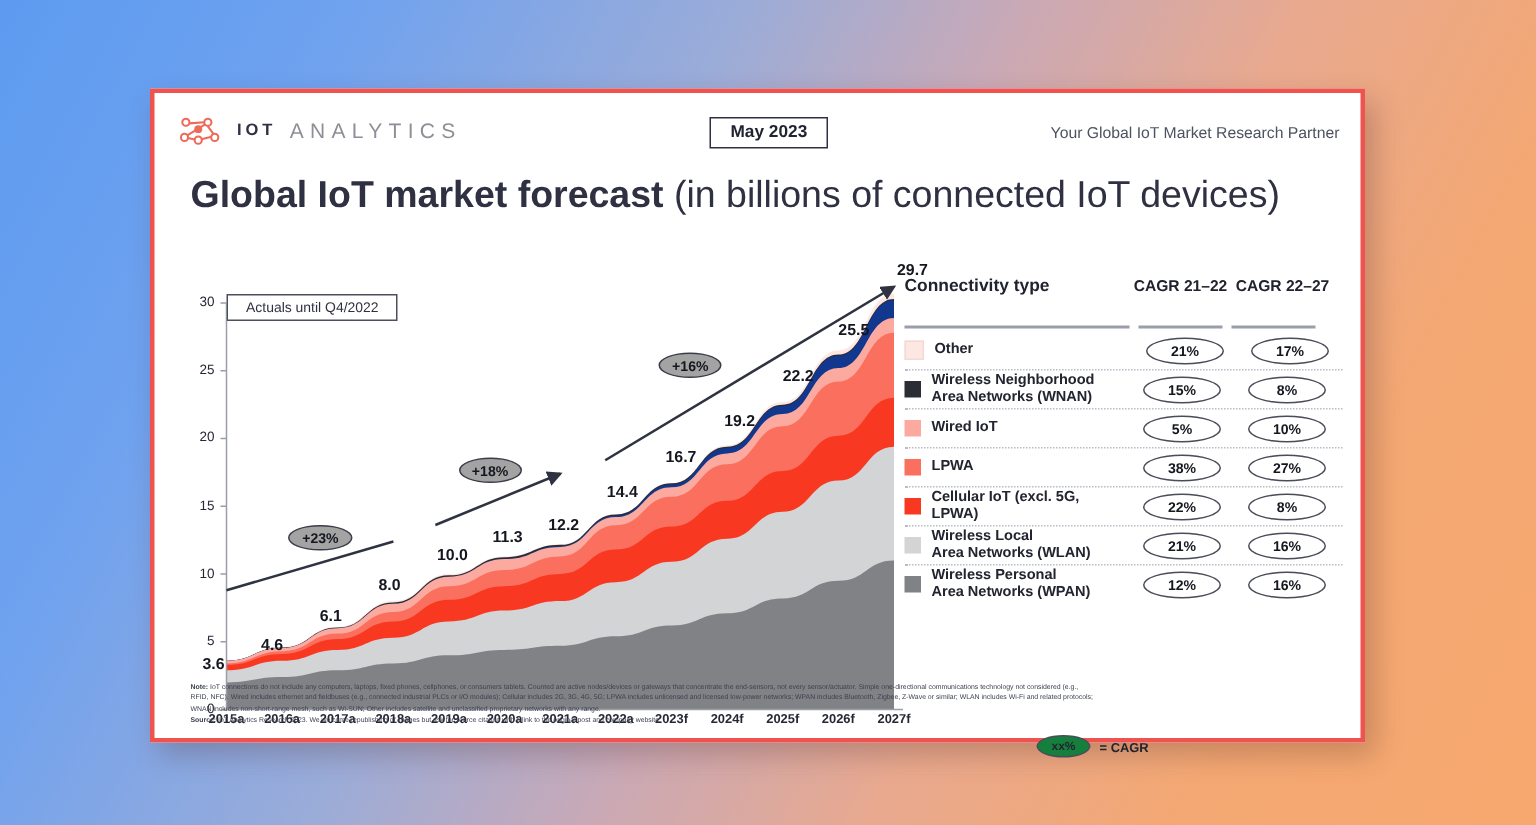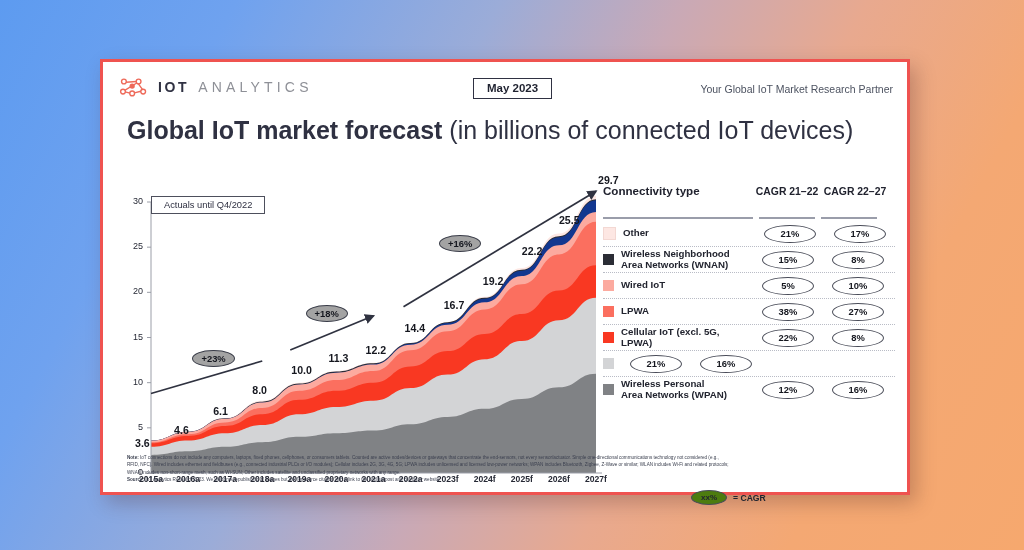--- a/index.html
+++ b/index.html
@@ -15,21 +15,21 @@
     position:absolute;left:100px;top:59px;width:810px;height:436px;
     background:#ffffff;border:3px solid #ef5350;
     box-shadow:6px 8px 18px rgba(80,40,40,.28);
     box-sizing:border-box;
   }
 
   
   .hdr{position:absolute;left:0;top:0;width:100%;height:46px;}
   .logo{position:absolute;left:16px;top:14px;display:flex;align-items:center;gap:9px;}
   .logo-mark{width:30px;height:22px;display:block;}
-  .logo-iot{font-size:14px;font-weight:bold;letter-spacing:2.6px;color:#2f3142;}
+  .logo-iot{font-size:11px;font-weight:bold;letter-spacing:2.6px;color:#2f3142;}
   .logo-analytics{font-size:14px;font-weight:400;letter-spacing:4.2px;color:#8e9097;}
   .datebadge{
     position:absolute;left:370px;top:16px;
     border:1.6px solid #2f3142;background:#fff;color:#1f2230;
     font-size:11.5px;font-weight:bold;padding:3px 13px 4px;
   }
   .tagline{position:absolute;right:14px;top:21px;font-size:10.5px;color:#4c5260;}
 
   
   .title{position:absolute;left:24px;top:54px;font-size:25px;color:#2f3142;white-space:nowrap;}
@@ -63,21 +63,21 @@
   .lg-rule .r1,.lg-rule .r2{width:56px;margin-left:6px;}
   .lg-row{display:flex;align-items:center;min-height:25px;border-bottom:1px dotted #b9bcc6;}
   .lg-row:last-child{border-bottom:none;}
   .sw{width:11px;height:11px;margin-right:7px;flex:0 0 11px;}
   .lg-name{width:132px;font-size:9.7px;font-weight:bold;color:#22242f;line-height:1.12;}
   .pill{
     width:50px;margin:0 9px;text-align:center;font-size:9.4px;font-weight:bold;color:#15171f;
     border:1.1px solid #4a4d59;border-radius:50%;padding:2.5px 0;background:#fff;
   }
   .cagr-note{position:absolute;left:588px;top:428px;display:flex;align-items:center;gap:6px;font-size:8.6px;font-weight:bold;color:#22242f;}
-  .cagr-note .pill2{border:1.1px solid #4a4d59;border-radius:50%;padding:2px 9px;font-size:8px;background:#4d7c0f;}
+  .cagr-note .pill2{border:1.1px solid #4a4d59;border-radius:50%;padding:2px 9px;font-size:8px;background:#15803d;}
 
   
   .foot{position:absolute;left:24px;top:392px;width:775px;font-size:4.6px;line-height:1.62;color:#3c4150;}
   .foot b{font-weight:bold;}
   .footline{white-space:nowrap;}
 </style>
 </head>
 <body>
 
 <div class="bgwrap">
@@ -214,20 +214,21 @@
             <span class="pill">27%</span>
           </div>
           <div class="lg-row">
             <span class="sw" style="background:#f93822"></span>
             <span class="lg-name">Cellular IoT (excl. 5G, LPWA)</span>
             <span class="pill">22%</span>
             <span class="pill">8%</span>
           </div>
           <div class="lg-row">
             <span class="sw" style="background:#d3d4d6"></span>
+            <span class="lg-name">Wireless Local<br>Area Networks (WLAN)</span>
             <span class="pill">21%</span>
             <span class="pill">16%</span>
           </div>
           <div class="lg-row">
             <span class="sw" style="background:#808285"></span>
             <span class="lg-name">Wireless Personal<br>Area Networks (WPAN)</span>
             <span class="pill">12%</span>
             <span class="pill">16%</span>
           </div>
         </div>

